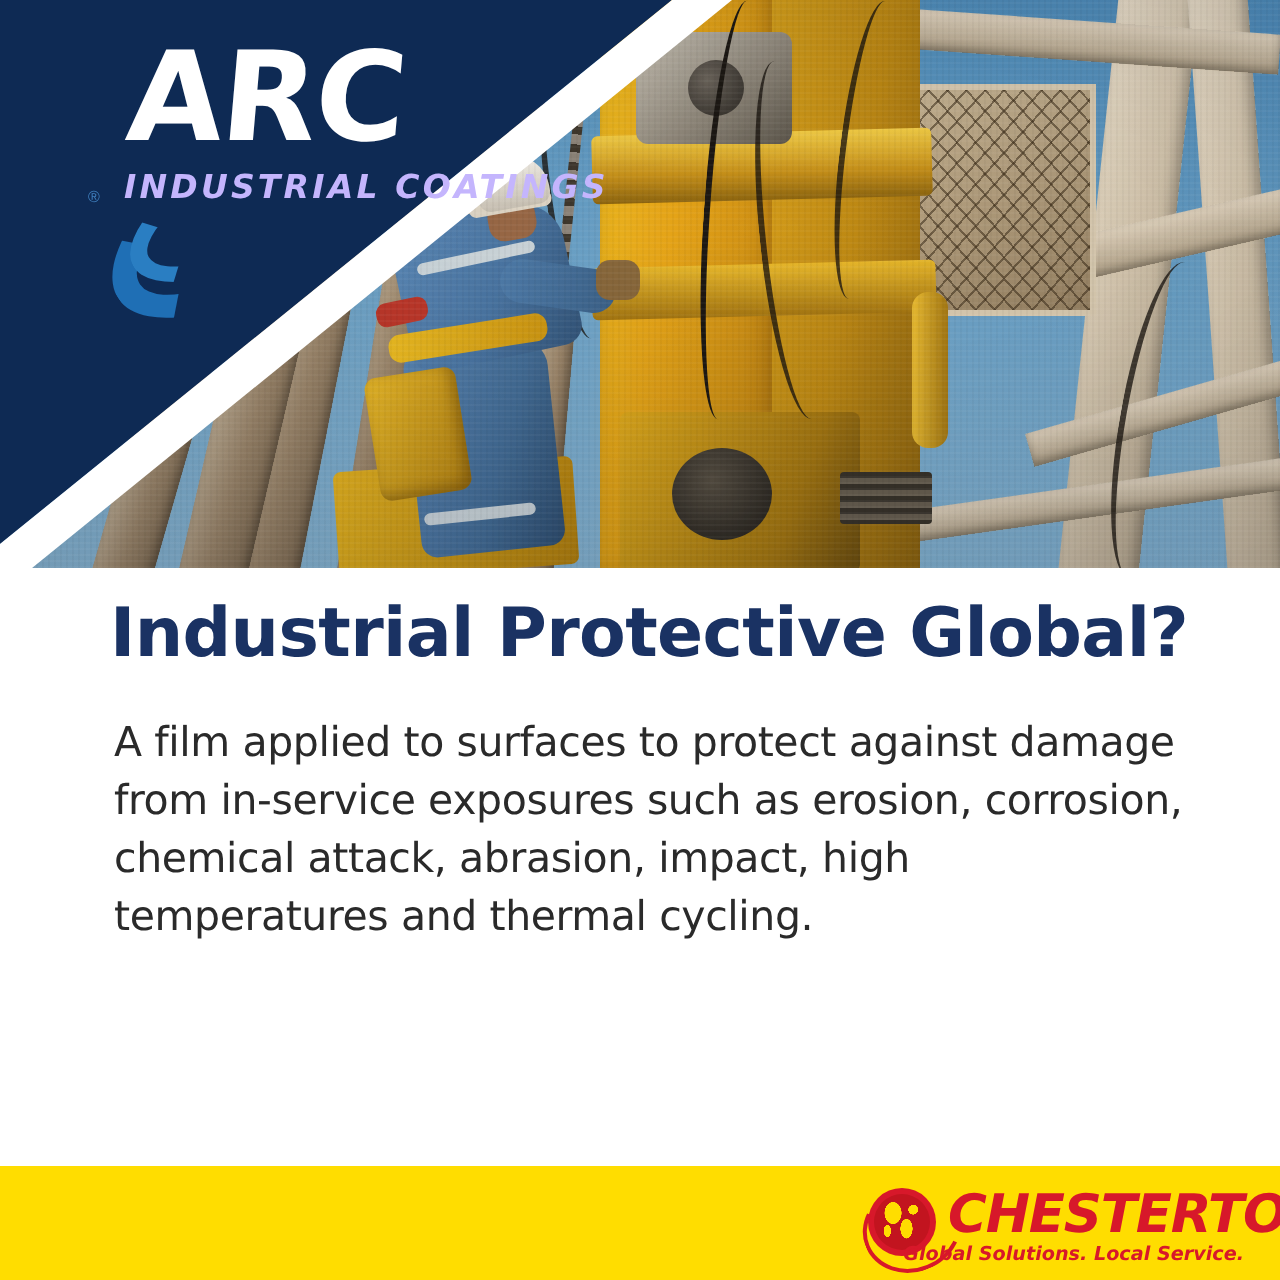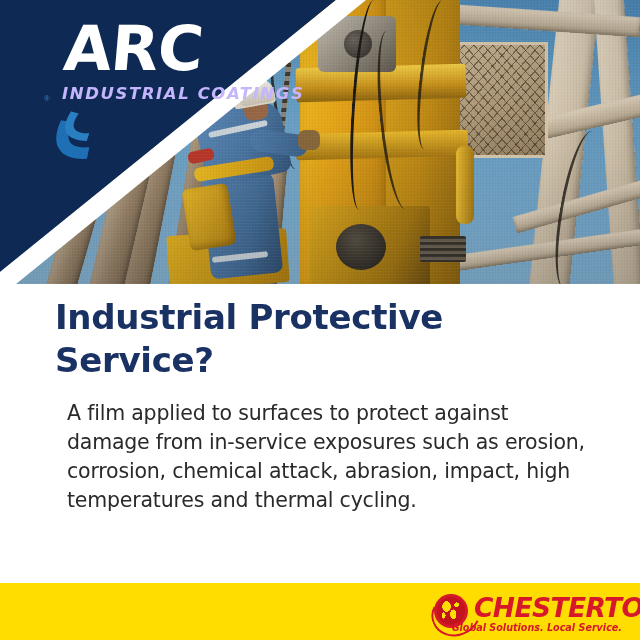--- a/index.html
+++ b/index.html
@@ -336,21 +336,21 @@
     color: #1a3263;
     font-family: "DejaVu Sans", sans-serif;
     font-size: 34px;
     font-weight: 700;
     line-height: 1.25;
     letter-spacing: -0.3px;
     margin: 0;
   }
   .headline .line { display: block; }
   .body-copy {
-    margin: 18px 0 0 12px;
+    margin: 18px 0 0 2px;
     color: #2a2a2a;
     font-family: "DejaVu Sans", sans-serif;
     font-size: 20.5px;
     line-height: 1.42;
     letter-spacing: -0.2px;
     max-width: 545px;
   }
 
   
   .footer {
@@ -490,21 +490,21 @@
       <div class="arc-swoosh"></div>
       <div class="arc-swoosh2"></div>
       <div class="arc-wordmark">ARC</div>
       <div class="arc-tagline">INDUSTRIAL COATINGS</div>
       <div class="arc-reg">®</div>
     </div>
   </div>
 
   <div class="content">
     <h1 class="headline">
-      <span class="line">Industrial Protective Service?</span>
+      <span class="line">Industrial Protective Global?</span>
     </h1>
     <p class="body-copy">A film applied to surfaces to protect against damage from in-service exposures such as erosion, corrosion, chemical attack, abrasion, impact, high temperatures and thermal cycling.</p>
   </div>
 
   <div class="footer">
     <div class="chesterton-logo">
       <div class="globe"></div>
       <div class="globe-swoosh"></div>
       <div class="ch-word">
         <span>CHESTERTON</span>

